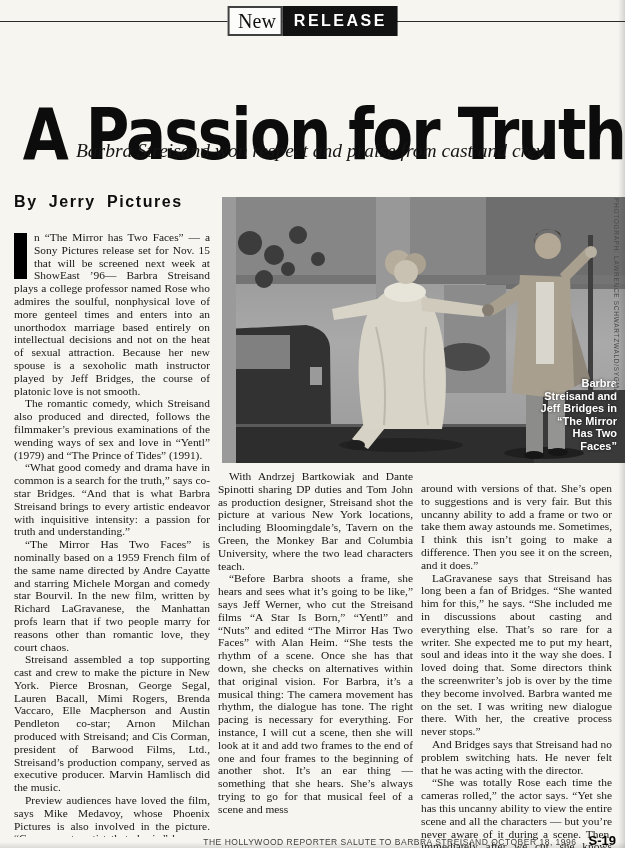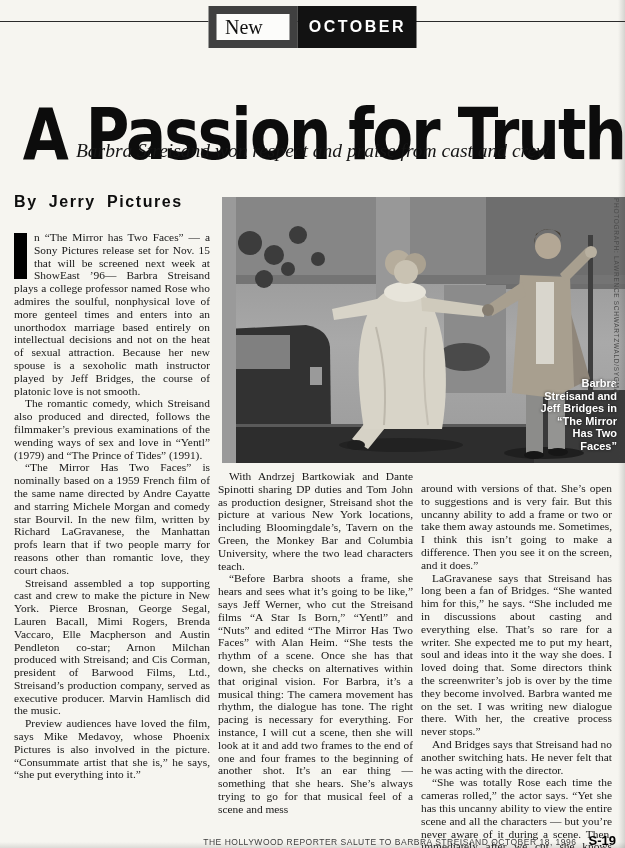--- a/index.html
+++ b/index.html
@@ -8,22 +8,22 @@
     overflow:hidden;font-family:"Liberation Serif",serif;color:#161616;
   }
   .edge-right{position:absolute;right:0;top:0;bottom:0;width:7px;
     background:linear-gradient(to left,rgba(60,60,60,.18),rgba(0,0,0,0));pointer-events:none;}
   .edge-bottom{position:absolute;left:0;right:0;bottom:0;height:6px;
     background:linear-gradient(to top,rgba(60,60,60,.14),rgba(0,0,0,0));pointer-events:none;}
 
   
   .banner-rule{position:absolute;top:21px;left:0;width:625px;height:1px;background:#2a2a2a;}
   .banner{position:absolute;top:6px;left:50%;transform:translateX(-50%);display:flex;align-items:stretch;}
-  .banner-new{background:#fcfcfa;border:8px solid #404040;color:#111;
-    font-family:"Liberation Serif",serif;font-size:20px;line-height:24px;padding:1px 27px 1px 9px;}
+  .banner-new{background:#fcfcfa;border:2px solid #404040;color:#111;
+    font-family:"Liberation Serif",serif;font-size:20px;line-height:24px;padding:1px 5px 1px 9px;}
   .banner-release{background:#121212;color:#fff;font-family:"Liberation Sans",sans-serif;
     font-weight:bold;font-size:16px;letter-spacing:2.5px;display:flex;align-items:center;padding:0 11px;}
 
   
   .headline{position:absolute;top:52px;left:0;width:625px;text-align:center;
     font-family:"DejaVu Sans","Liberation Sans",sans-serif;font-weight:bold;font-size:64px;
     letter-spacing:-2px;white-space:nowrap;color:#0c0c0c;}
   .headline>span{display:inline-block;transform:scale(.93,1.12);transform-origin:50% 20%;}
   .subtitle{position:absolute;top:138px;left:0;width:625px;text-align:center;
     font-style:italic;font-size:19.5px;line-height:26px;color:#151515;}
@@ -55,21 +55,21 @@
   .footer-page{font-family:"Liberation Sans",sans-serif;font-weight:bold;font-size:13px;color:#000;}
 </style>
 </head>
 <body>
 
 <div class="page">
 
   <div class="banner-rule"></div>
   <div class="banner">
     <span class="banner-new">New</span>
-    <span class="banner-release">OCTOBER</span>
+    <span class="banner-release">RELEASE</span>
   </div>
 
   <h1 class="headline"><span>A Passion for Truth</span></h1>
 
   <div class="subtitle">
     <div>Barbra Streisand won respect and praise from cast and crew</div>
   </div>
 
   <div class="byline">By Jerry Pictures</div>
 
@@ -137,34 +137,35 @@
       <circle cx="312" cy="49" r="13" fill="#b3a795"></circle>
       <path d="M298,47 A14,14 0 0 1 326,45 L324,36 Q312,28 300,37 Z" fill="#463f35"></path>
     </svg>
     <div class="caption">Barbra Streisand and Jeff Bridges in “The Mirror Has Two Faces”</div>
   </div>
   <div class="credit">PHOTOGRAPH: LAWRENCE SCHWARTZWALD/SYGMA</div>
 
   <div class="col col1">
     <p><span class="dropcap">I</span><span>n “The Mirror has Two Faces” — a Sony Pictures release set for Nov. 15 that will be screened next week at ShowEast ’96— Barbra Streisand plays a college professor named Rose who admires the soulful, nonphysical love of more genteel times and enters into an unorthodox marriage based entirely on intellectual decisions and not on the heat of sexual attraction. Because her new spouse is a sexoholic math instructor played by Jeff Bridges, the course of platonic love is not smooth.</span></p>
     <p class="ind">The romantic comedy, which Streisand also produced and directed, follows the filmmaker’s previous examinations of the wending ways of sex and love in “Yentl” (1979) and “The Prince of Tides” (1991).</p>
+    <p class="ind">“What good comedy and drama have in common is a search for the truth,” says co-star Bridges. “And that is what Barbra Streisand brings to every artistic endeavor with inquisitive intensity: a passion for truth and understanding.”</p>
     <p class="ind">“The Mirror Has Two Faces” is nominally based on a 1959 French film of the same name directed by Andre Cayatte and starring Michele Morgan and comedy star Bourvil. In the new film, written by Richard LaGravanese, the Manhattan profs learn that if two people marry for reasons other than romantic love, they court chaos.</p>
     <p class="ind">Streisand assembled a top supporting cast and crew to make the picture in New York. Pierce Brosnan, George Segal, Lauren Bacall, Mimi Rogers, Brenda Vaccaro, Elle Macpherson and Austin Pendleton co-star; Arnon Milchan produced with Streisand; and Cis Corman, president of Barwood Films, Ltd., Streisand’s production company, served as executive producer. Marvin Hamlisch did the music.</p>
     <p class="ind">Preview audiences have loved the film, says Mike Medavoy, whose Phoenix Pictures is also involved in the picture. “Consummate artist that she is,” he says, “she put everything into it.”</p>
   </div>
 
   <div class="col col2">
     <p class="ind">With Andrzej Bartkowiak and Dante Spinotti sharing DP duties and Tom John as production designer, Streisand shot the picture at various New York locations, including Bloomingdale’s, Tavern on the Green, the Monkey Bar and Columbia University, where the two lead characters teach.</p>
     <p class="ind">“Before Barbra shoots a frame, she hears and sees what it’s going to be like,” says Jeff Werner, who cut the Streisand films “A Star Is Born,” “Yentl” and “Nuts” and edited “The Mirror Has Two Faces” with Alan Heim. “She tests the rhythm of a scene. Once she has that down, she checks on alternatives within that original vision. For Barbra, it’s a musical thing: The camera movement has rhythm, the dialogue has tone. The right pacing is necessary for everything. For instance, I will cut a scene, then she will look at it and add two frames to the end of one and four frames to the beginning of another shot. It’s an ear thing — something that she hears. She’s always trying to go for that musical feel of a scene and mess</p>
   </div>
 
   <div class="col col3">
     <p>around with versions of that. She’s open to suggestions and is very fair. But this uncanny ability to add a frame or two or take them away astounds me. Sometimes, I think this isn’t going to make a difference. Then you see it on the screen, and it does.”</p>
     <p class="ind">LaGravanese says that Streisand has long been a fan of Bridges. “She wanted him for this,” he says. “She included me in discussions about casting and everything else. That’s so rare for a writer. She expected me to put my heart, soul and ideas into it the way she does. I loved doing that. Some directors think the screenwriter’s job is over by the time they become involved. Barbra wanted me on the set. I was writing new dialogue there. With her, the creative process never stops.”</p>
-    <p class="ind">And Bridges says that Streisand had no another switching hats. He never felt that he was acting with the director.</p>
+    <p class="ind">And Bridges says that Streisand had no problem switching hats. He never felt that he was acting with the director.</p>
     <p class="ind">“She was totally Rose each time the cameras rolled,” the actor says. “Yet she has this uncanny ability to view the entire scene and all the characters — but you’re never aware of it during a scene. Then, immediately after we cut, she knows everything that’s happened and what was perfect and what needed to be changed.” ❏</p>
   </div>
 
   <div class="footer">
     <span class="footer-text">THE HOLLYWOOD REPORTER SALUTE TO BARBRA STREISAND  OCTOBER 18, 1996</span>
     <span class="footer-page">S-19</span>
   </div>
 
   <div class="edge-right"></div>
   <div class="edge-bottom"></div>

